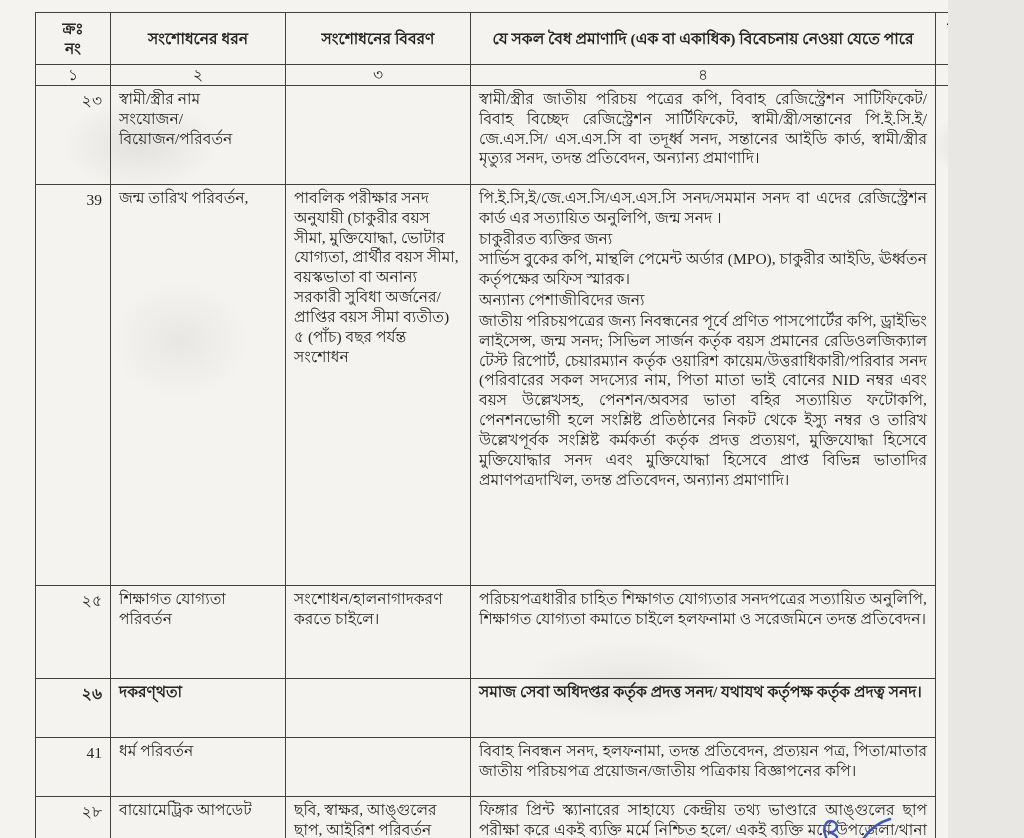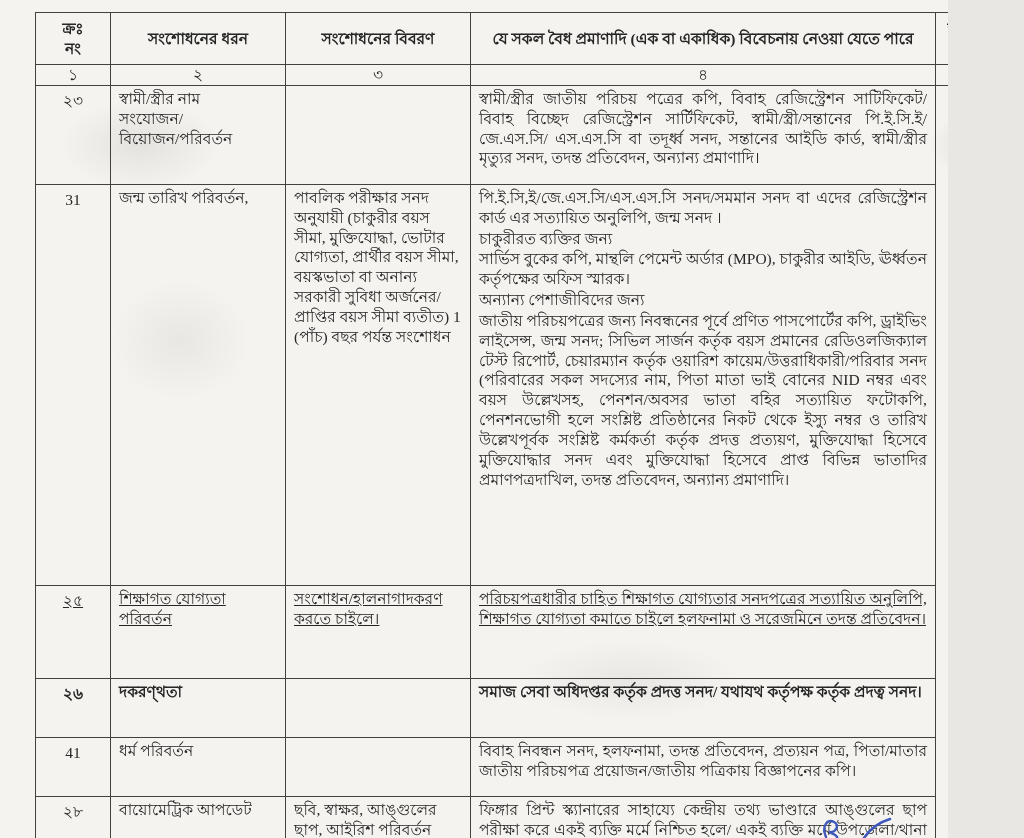--- a/index.html
+++ b/index.html
@@ -32,26 +32,26 @@
   .doc-table th:last-child, .doc-table td:last-child { border-right:none; }
 
   tr.head-row th {
     height:47px; text-align:center; vertical-align:middle;
     font-weight:bold; white-space:pre-line; padding:2px 4px; line-height:1.25;
   }
   tr.num-row td { height:20px; text-align:center; padding:0 2px; line-height:20px; }
 
   tbody tr:nth-child(1) td { height:90px;  }
   tbody tr:nth-child(2) td { height:392px; }
-  tbody tr:nth-child(3) td { height:84px;text-decoration:underline;  }
+  tbody tr:nth-child(3) td { height:84px;  }
   tbody tr:nth-child(4) td { height:50px;font-weight:bold;  }
   tbody tr:nth-child(5) td { height:50px;  }
   tbody tr:nth-child(6) td { height:56px;  }
 
-  td.c-no   { text-align:center; padding-top:5px; }
+  td.c-no   { text-align:right; padding-top:5px; }
   td.c-type, td.c-desc { white-space:pre-line; }
   td.c-docs { text-align:justify; }
   td.c-docs p { margin:0 0 1px 0; }
   td.c-docs p.u { text-underline-offset:3px; }
   td.c-cat {
     vertical-align:middle; text-align:center;
     font-size:42px; font-weight:normal; padding:0;
   }
   .scribble { position:absolute; left:788px; top:817px; }
 </style>
@@ -96,23 +96,23 @@
           <td class="c-type">স্বামী/স্ত্রীর নাম
 সংযোজন/
 বিয়োজন/পরিবর্তন</td>
           <td class="c-desc"></td>
           <td class="c-docs">
             <p>স্বামী/স্ত্রীর জাতীয় পরিচয় পত্রের কপি, বিবাহ রেজিস্ট্রেশন সাটিফিকেট/ বিবাহ বিচ্ছেদ রেজিস্ট্রেশন সার্টিফিকেট, স্বামী/স্ত্রী/সন্তানের পি.ই.সি.ই/ জে.এস.সি/ এস.এস.সি বা তদূর্ধ্ব সনদ, সন্তানের আইডি কার্ড, স্বামী/স্ত্রীর মৃত্যুর সনদ, তদন্ত প্রতিবেদন, অন্যান্য প্রমাণাদি।</p>
           </td>
           <td class="c-cat" rowspan="6"><span>খ</span></td>
         </tr>
         <tr>
-          <td class="c-no">31</td>
+          <td class="c-no">39</td>
           <td class="c-type">জন্ম তারিখ পরিবর্তন,</td>
-          <td class="c-desc">পাবলিক পরীক্ষার সনদ অনুযায়ী (চাকুরীর বয়স সীমা, মুক্তিযোদ্ধা, ভোটার যোগ্যতা, প্রার্থীর বয়স সীমা, বয়স্কভাতা বা অনান্য সরকারী সুবিধা অর্জনের/প্রাপ্তির বয়স সীমা ব্যতীত) 1 (পাঁচ) বছর পর্যন্ত সংশোধন</td>
+          <td class="c-desc">পাবলিক পরীক্ষার সনদ অনুযায়ী (চাকুরীর বয়স সীমা, মুক্তিযোদ্ধা, ভোটার যোগ্যতা, প্রার্থীর বয়স সীমা, বয়স্কভাতা বা অনান্য সরকারী সুবিধা অর্জনের/প্রাপ্তির বয়স সীমা ব্যতীত) ৫ (পাঁচ) বছর পর্যন্ত সংশোধন</td>
           <td class="c-docs">
             <p>পি.ই.সি,ই/জে.এস.সি/এস.এস.সি সনদ/সমমান সনদ বা এদের রেজিস্ট্রেশন কার্ড এর সত্যায়িত অনুলিপি, জন্ম সনদ ।</p>
             <p class="u">চাকুরীরত ব্যক্তির জন্য</p>
             <p>সার্ভিস বুকের কপি, মান্থলি পেমেন্ট অর্ডার (MPO), চাকুরীর আইডি, ঊর্ধ্বতন কর্তৃপক্ষের অফিস স্মারক।</p>
             <p class="u">অন্যান্য পেশাজীবিদের জন্য</p>
             <p>জাতীয় পরিচয়পত্রের জন্য নিবন্ধনের পূর্বে প্রণিত পাসপোর্টের কপি, ড্রাইভিং লাইসেন্স, জন্ম সনদ; সিভিল সার্জন কর্তৃক বয়স প্রমানের রেডিওলজিক্যাল টেস্ট রিপোর্ট, চেয়ারম্যান কর্তৃক ওয়ারিশ কায়েম/উত্তরাধিকারী/পরিবার সনদ (পরিবারের সকল সদস্যের নাম, পিতা মাতা ভাই বোনের NID নম্বর এবং বয়স উল্লেখসহ, পেনশন/অবসর ভাতা বহির সত্যায়িত ফটোকপি, পেনশনভোগী হলে সংশ্লিষ্ট প্রতিষ্ঠানের নিকট থেকে ইস্যু নম্বর ও তারিখ উল্লেখপূর্বক সংশ্লিষ্ট কর্মকর্তা কর্তৃক প্রদত্ত প্রত্যয়ণ, মুক্তিযোদ্ধা হিসেবে মুক্তিযোদ্ধার সনদ এবং মুক্তিযোদ্ধা হিসেবে প্রাপ্ত বিভিন্ন ভাতাদির প্রমাণপত্রদাখিল, তদন্ত প্রতিবেদন, অন্যান্য প্রমাণাদি।</p>
           </td>
         </tr>
         <tr>
           <td class="c-no">২৫</td>

